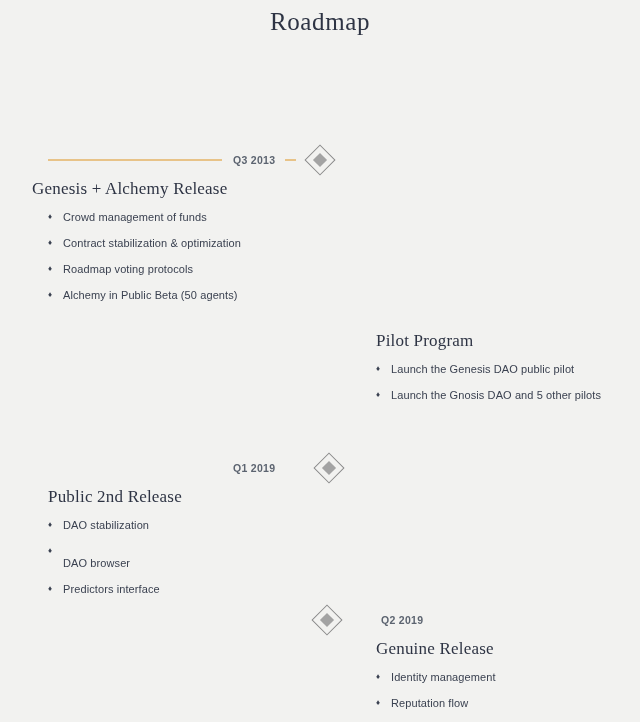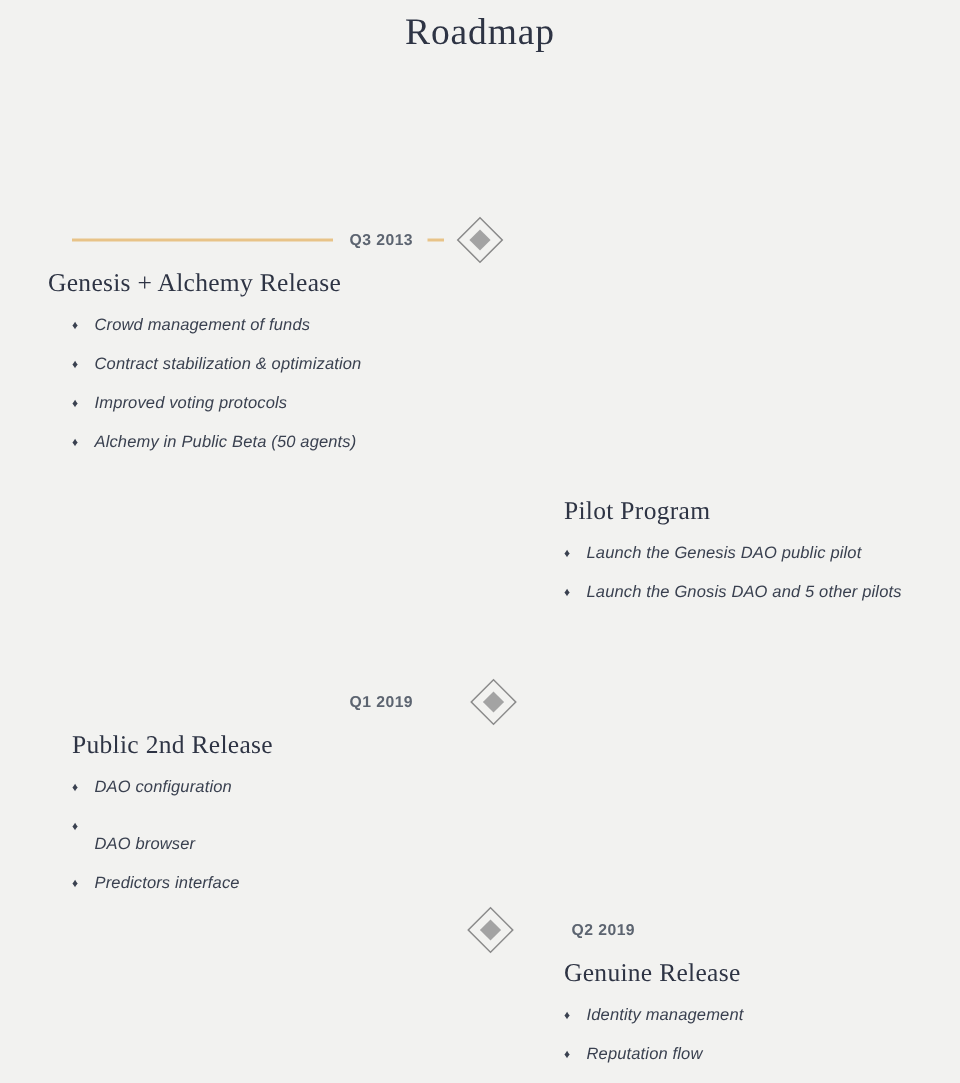--- a/index.html
+++ b/index.html
@@ -120,21 +120,20 @@
     font-size: 8px;
     line-height: 14px;
     width: 15px;
     flex: none;
   }
   .item-text {
     font-size: 11px;
     color: #3a4150;
     line-height: 14px;
     letter-spacing: 0.1px;
-    font-style: italic;
   }
 
   
   .ms-right .ms-title,
   .ms-right .ms-items { margin-left: 80px; }
 </style>
 </head>
 <body style="background: rgb(242, 242, 240);">
 
 <h1 class="page-title">Roadmap</h1>
@@ -159,21 +158,21 @@
         <li class="ms-item">
           <span class="bullet" style="color: rgb(58, 65, 80);">♦</span>
           <span class="item-text" style="color: rgb(58, 65, 80);">Crowd management of funds</span>
         </li>
         <li class="ms-item">
           <span class="bullet" style="color: rgb(58, 65, 80);">♦</span>
           <span class="item-text" style="color: rgb(58, 65, 80);">Contract stabilization &amp; optimization</span>
         </li>
         <li class="ms-item">
           <span class="bullet" style="color: rgb(58, 65, 80);">♦</span>
-          <span class="item-text" style="color: rgb(58, 65, 80);">Improved voting protocols</span>
+          <span class="item-text" style="color: rgb(58, 65, 80);">Roadmap voting protocols</span>
         </li>
         <li class="ms-item">
           <span class="bullet" style="color: rgb(58, 65, 80);">♦</span>
           <span class="item-text" style="color: rgb(58, 65, 80);">Alchemy in Public Beta (50 agents)</span>
         </li>
       </ul>
     </div>
     <div class="milestone ms-right" style="top: 288px;">
       <div class="ms-title" style="color: rgb(46, 52, 68); margin-left: 376px;">Pilot Program</div>
       <ul class="ms-items" style="margin-left: 376px;">
@@ -194,21 +193,21 @@
         <div style="width: 39px; flex: 0 0 auto;"></div>
         <div class="diamond">
           <div class="outer" style="border-color: rgb(138, 138, 138);"></div>
           <div class="inner" style="background: rgb(163, 163, 163);"></div>
         </div>
       </div>
       <div class="ms-title" style="color: rgb(46, 52, 68); margin-left: 48px;">Public 2nd Release</div>
       <ul class="ms-items" style="margin-left: 48px;">
         <li class="ms-item">
           <span class="bullet" style="color: rgb(58, 65, 80);">♦</span>
-          <span class="item-text" style="color: rgb(58, 65, 80);">DAO configuration</span>
+          <span class="item-text" style="color: rgb(58, 65, 80);">DAO stabilization</span>
         </li>
         <li class="ms-item">
           <span class="bullet" style="color: rgb(58, 65, 80);">♦</span>
           <span class="item-text" style="color: rgb(58, 65, 80); margin-top: 12px;">DAO browser</span>
         </li>
         <li class="ms-item">
           <span class="bullet" style="color: rgb(58, 65, 80);">♦</span>
           <span class="item-text" style="color: rgb(58, 65, 80);">Predictors interface</span>
         </li>
       </ul>

